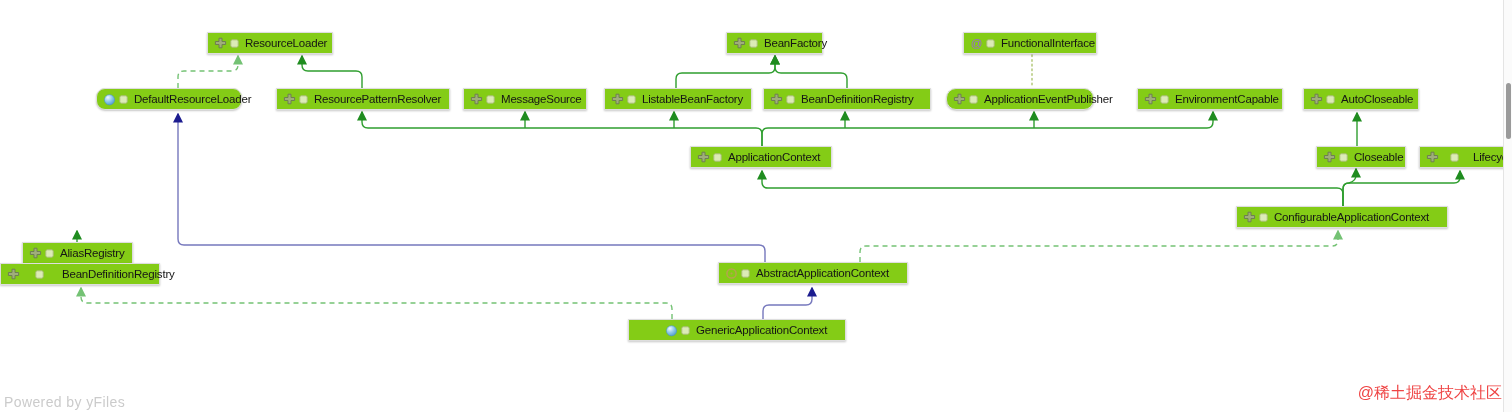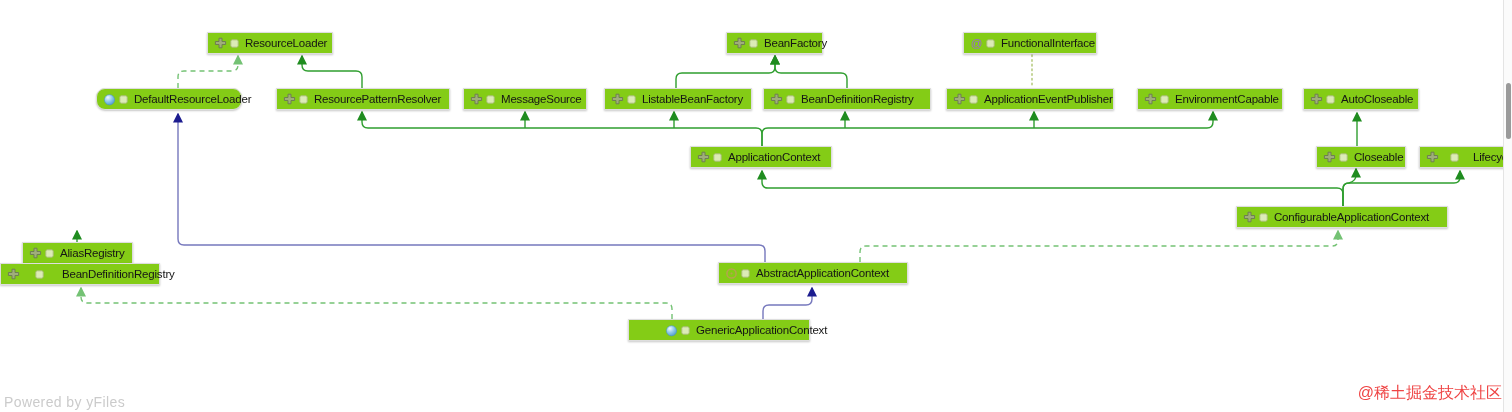--- a/index.html
+++ b/index.html
@@ -181,21 +181,21 @@
             <path d="M5 1.2 h3 v3.3 h3.6 v3 h-3.6 v3.3 h-3 v-3.3 H1.4 v-3 H5 z" fill="#9fae7b" stroke="#6e7f52" stroke-width="1"></path>
           </svg>
         </span>
     <span class="icon-mod">
           <svg width="9" height="9" viewBox="0 0 9 9">
             <rect x="0.8" y="0.8" width="7.4" height="7.4" rx="1.6" fill="#dcebb7" stroke="#a9bd77" stroke-width="1"></rect>
           </svg>
         </span>
     <span class="label">BeanDefinitionRegistry</span>
   </div>
-      <div class="node" style="left: 946px; top: 88px; width: 168px;">
+      <div class="node" style="left: 946px; top: 88px; width: 148px; border-radius: 10px;">
     <span class="icon-main">
           <svg width="13" height="13" viewBox="0 0 13 13">
             <path d="M5 1.2 h3 v3.3 h3.6 v3 h-3.6 v3.3 h-3 v-3.3 H1.4 v-3 H5 z" fill="#9fae7b" stroke="#6e7f52" stroke-width="1"></path>
           </svg>
         </span>
     <span class="icon-mod">
           <svg width="9" height="9" viewBox="0 0 9 9">
             <rect x="0.8" y="0.8" width="7.4" height="7.4" rx="1.6" fill="#dcebb7" stroke="#a9bd77" stroke-width="1"></rect>
           </svg>
         </span>
@@ -312,21 +312,21 @@
             <circle cx="6.5" cy="6.5" r="1.1" fill="#b5a44e"></circle>
           </svg>
         </span>
     <span class="icon-mod">
           <svg width="9" height="9" viewBox="0 0 9 9">
             <rect x="0.8" y="0.8" width="7.4" height="7.4" rx="1.6" fill="#dcebb7" stroke="#a9bd77" stroke-width="1"></rect>
           </svg>
         </span>
     <span class="label">AbstractApplicationContext</span>
   </div>
-      <div class="node" style="left: 628px; top: 319px; width: 182px; padding-left: 36px;">
+      <div class="node" style="left: 628px; top: 319px; width: 218px; padding-left: 36px;">
     <span class="icon-main">
           <svg width="13" height="13" viewBox="0 0 13 13">
             <circle cx="6.5" cy="6.8" r="5.1" fill="url(#ballG)" stroke="#4b94c6" stroke-width="0.6"></circle>
           </svg>
         </span>
     <span class="icon-mod">
           <svg width="9" height="9" viewBox="0 0 9 9">
             <rect x="0.8" y="0.8" width="7.4" height="7.4" rx="1.6" fill="#dcebb7" stroke="#a9bd77" stroke-width="1"></rect>
           </svg>
         </span>

